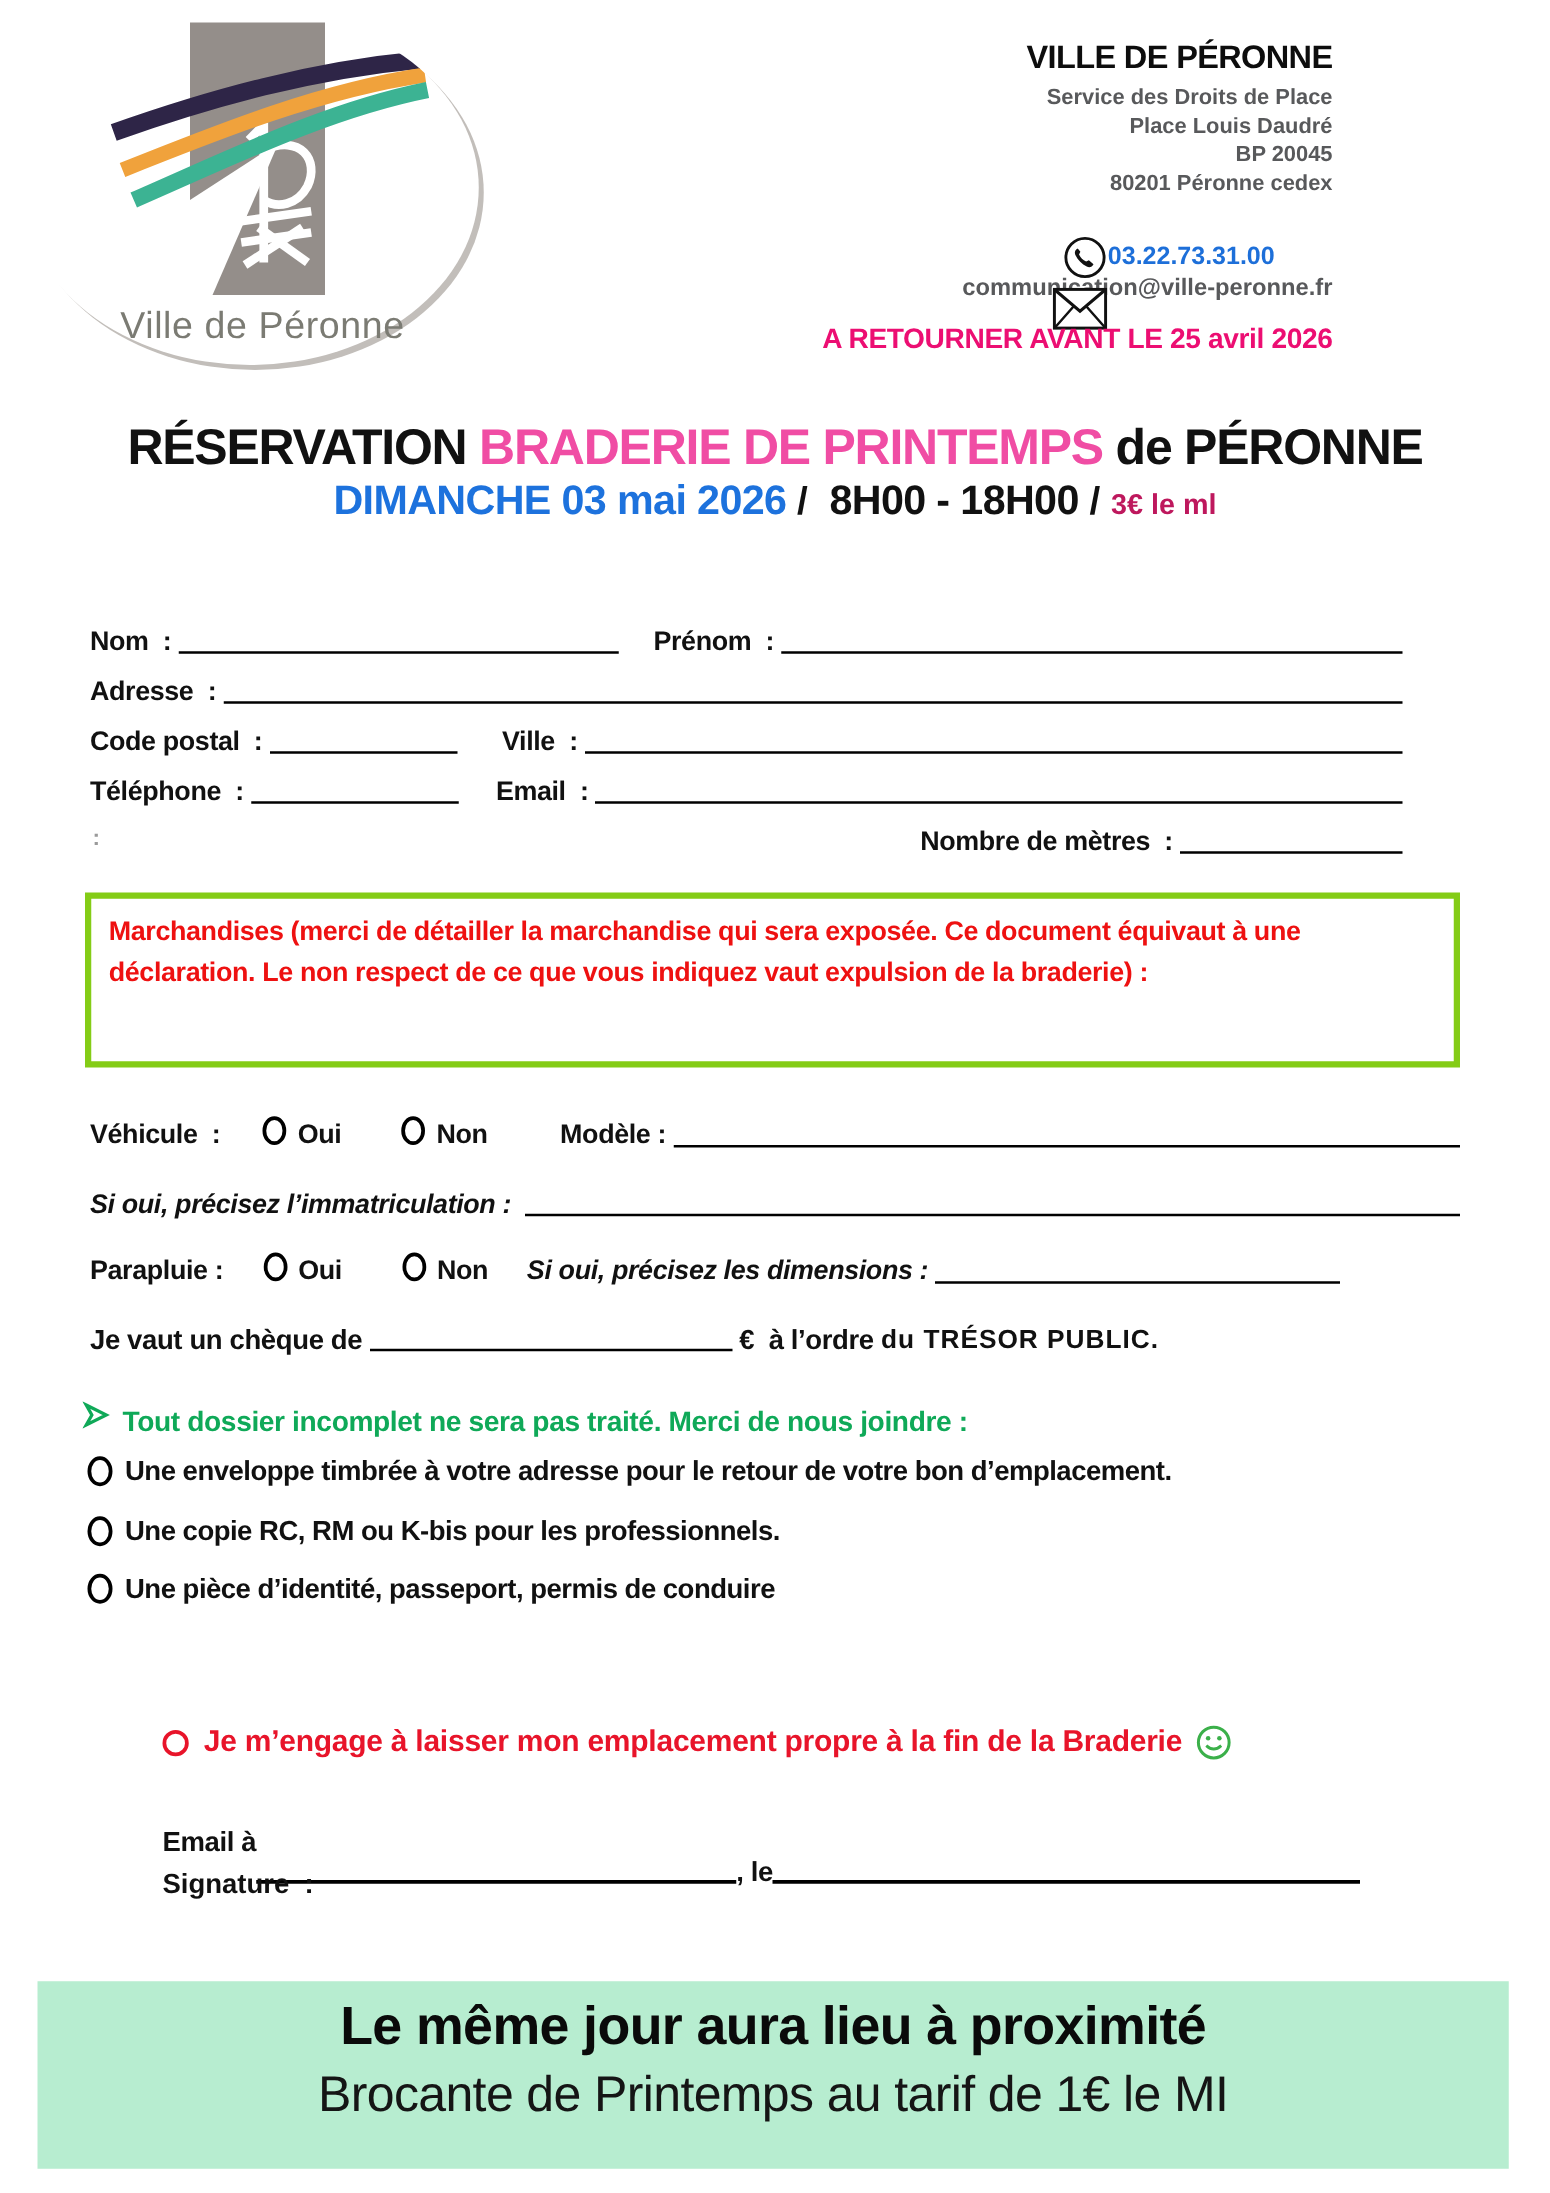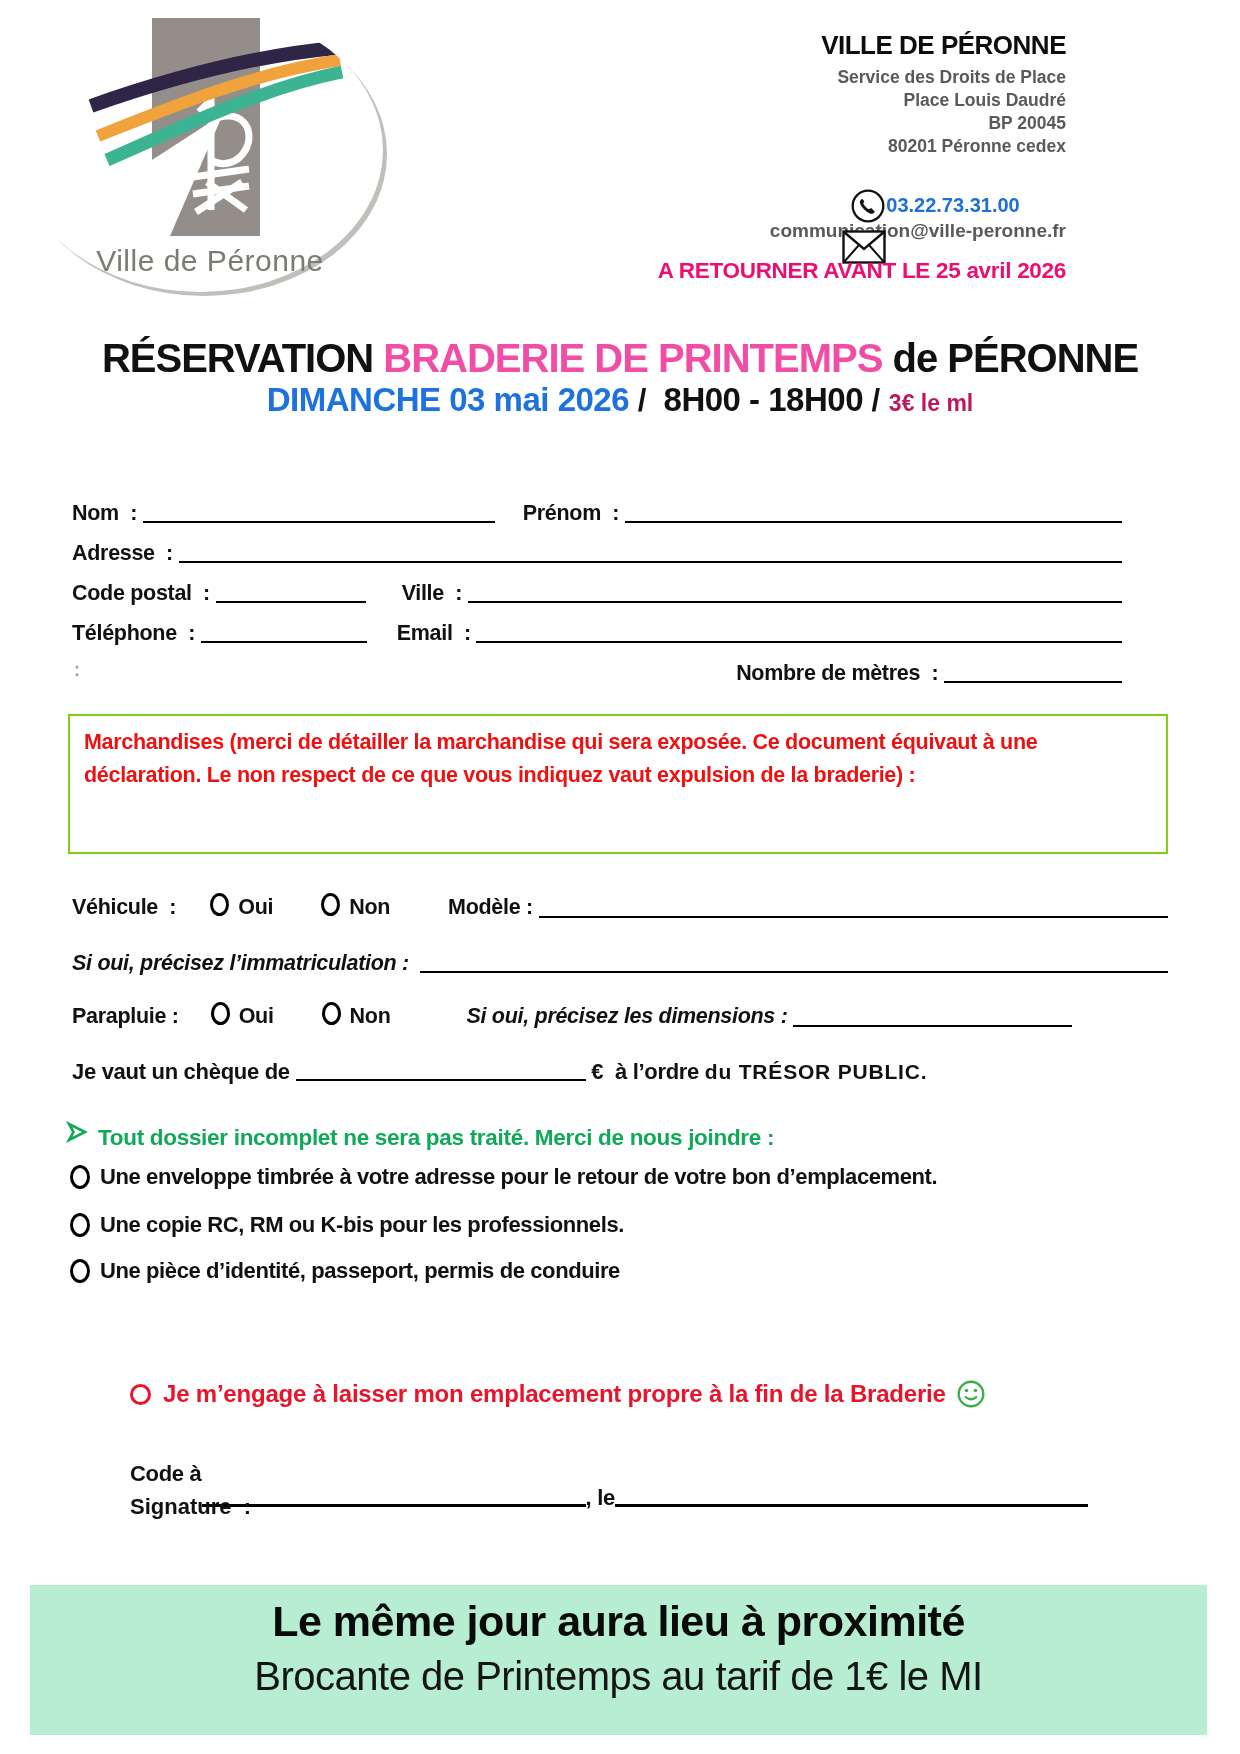--- a/index.html
+++ b/index.html
@@ -34,21 +34,21 @@
 
   
   .row{position:absolute;display:flex;align-items:center;}
   .lbl{font-size:21.5px;font-weight:bold;white-space:pre;line-height:27px;letter-spacing:-0.3px;}
   .lbl.it{font-style:italic;}
   .line{height:0;border-bottom:2.5px solid #000;align-self:flex-end;margin-bottom:4px;}
   .grow{flex:1 1 auto;}
   .stray-colon{position:absolute;left:74px;top:660px;font-size:18px;font-weight:bold;color:#9a9a9a;}
 
   .merch-box{position:absolute;left:68px;top:714px;width:1100px;height:140px;
-        border:2px solid #84cc16;background:#fff;box-sizing:border-box;}
+        border:5px solid #84cc16;background:#fff;box-sizing:border-box;}
   .merch-text{padding:10px 14px 0 14px;font-size:21.5px;font-weight:bold;color:#ee1111;
         line-height:33px;letter-spacing:-0.3px;}
 
   .radio{display:inline-block;width:13px;height:17px;border:3px solid #000;border-radius:50%;
         align-self:flex-end;margin:0 9px 6px 0;}
   .chk-circle{display:inline-block;width:14px;height:18px;border:3px solid #000;border-radius:50%;
         margin-right:10px;flex:0 0 auto;}
   .chk-row{position:absolute;display:flex;align-items:center;}
   .chk-text{font-size:22px;font-weight:bold;letter-spacing:-0.4px;}
 
@@ -187,21 +187,21 @@
     <span class="lbl it">Si oui, précisez l’immatriculation :  </span>
     <span class="line grow"></span>
   </div>
 
   <div class="row" style="left:72px;top:1002px;width:1000px;">
     <span class="lbl">Parapluie :</span>
     <span class="radio" style="margin-left:32px;"></span>
     <span class="lbl">Oui</span>
     <span class="radio" style="margin-left:48px;"></span>
     <span class="lbl">Non</span>
-    <span class="lbl it" style="margin-left:76px;">Si oui, précisez les dimensions : </span>
+    <span class="lbl it" style="margin-left:31px;">Si oui, précisez les dimensions : </span>
     <span class="line grow"></span>
   </div>
 
   <div class="row" style="left:72px;top:1058px;width:1100px;">
     <span class="lbl" style="font-size:22px;">Je vaut un chèque de </span>
     <span class="line" style="width:290px;"></span>
     <span class="lbl" style="font-size:22px;"> €  à l’ordre </span>
     <span class="lbl tresor">du TRÉSOR PUBLIC.</span>
   </div>
 
@@ -232,21 +232,21 @@
       <svg width="30" height="30" viewBox="0 0 30 30">
         <circle cx="15" cy="15" r="12.3" fill="none" stroke="#3bb04a" stroke-width="2.4"></circle>
         <circle cx="10.5" cy="11.5" r="1.8" fill="#3bb04a"></circle>
         <circle cx="19.5" cy="11.5" r="1.8" fill="#3bb04a"></circle>
         <path d="M9 17.5 Q15 23 21 17.5" fill="none" stroke="#3bb04a" stroke-width="2.2"></path>
       </svg>
     </span>
   </div>
 
   <div class="row" style="left:130px;top:1436px;width:958px;">
-    <span class="lbl" style="font-size:22px;">Code à</span>
+    <span class="lbl" style="font-size:22px;">Email à</span>
     <span class="line" style="width:384px;border-bottom-width:3px;"></span>
     <span class="lbl" style="font-size:22px;margin-top:48px;">, le</span>
     <span class="line grow" style="border-bottom-width:3px;"></span>
   </div>
 
   <div class="sig-label">Signature  :</div>
 
   <div class="footer-box">
     <div class="footer-l1">Le même jour aura lieu à proximité</div>
     <div class="footer-l2">Brocante de Printemps au tarif de 1€ le MI</div>

